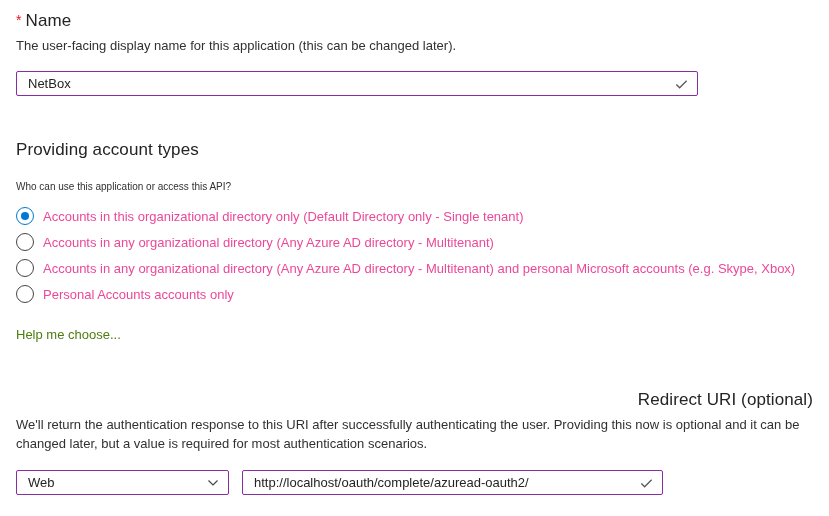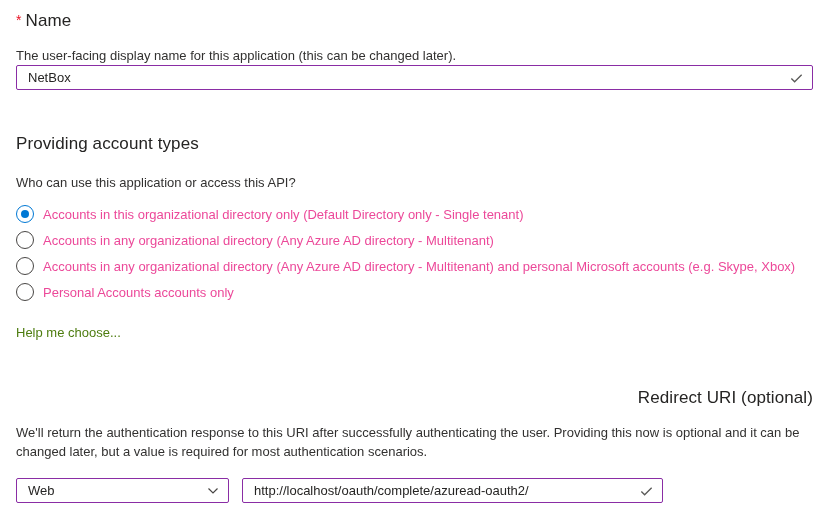--- a/index.html
+++ b/index.html
@@ -15,46 +15,46 @@
     font-size: 17px;
     font-weight: 400;
     color: #252423;
     margin: 0;
     letter-spacing: 0.1px;
   }
   .required-star { color: #e81123; margin-right: 4px; font-size: 14px; vertical-align: 1px; }
   .field-desc {
     font-size: 13px;
     color: #323130;
-    margin-top: 15px;
+    margin-top: 5px;
     line-height: 19px;
     max-width: 800px;
   }
-  .input-wrap { position: relative; width: 797px; }
+  .input-wrap { position: relative; margin-top: 16px; width: 682px; }
   .text-input {
     width: 100%;
     height: 25px;
     border: 1px solid #8a2da5;
     border-radius: 2px;
     padding: 0 30px 0 11px;
     font-size: 13px;
     font-family: "Liberation Sans", sans-serif;
     color: #252423;
     outline: none;
     background: #fff;
   }
   .check-icon {
     position: absolute;
     right: 9px; top: 50%;
     transform: translateY(-50%);
     width: 15px; height: 15px;
     display: block;
   }
   .section-gap-1 { margin-top: 44px; }
-  .question-text { font-size: 13px; color: #323130; margin-top: 21px; }
+  .question-text { font-size: 10px; color: #323130; margin-top: 21px; }
   .radio-group { margin-top: 11px; }
   .radio-option {
     display: flex;
     align-items: center;
     height: 26px;
     cursor: pointer;
   }
   .radio-circle {
     width: 18px; height: 18px;
     border-radius: 50%;

